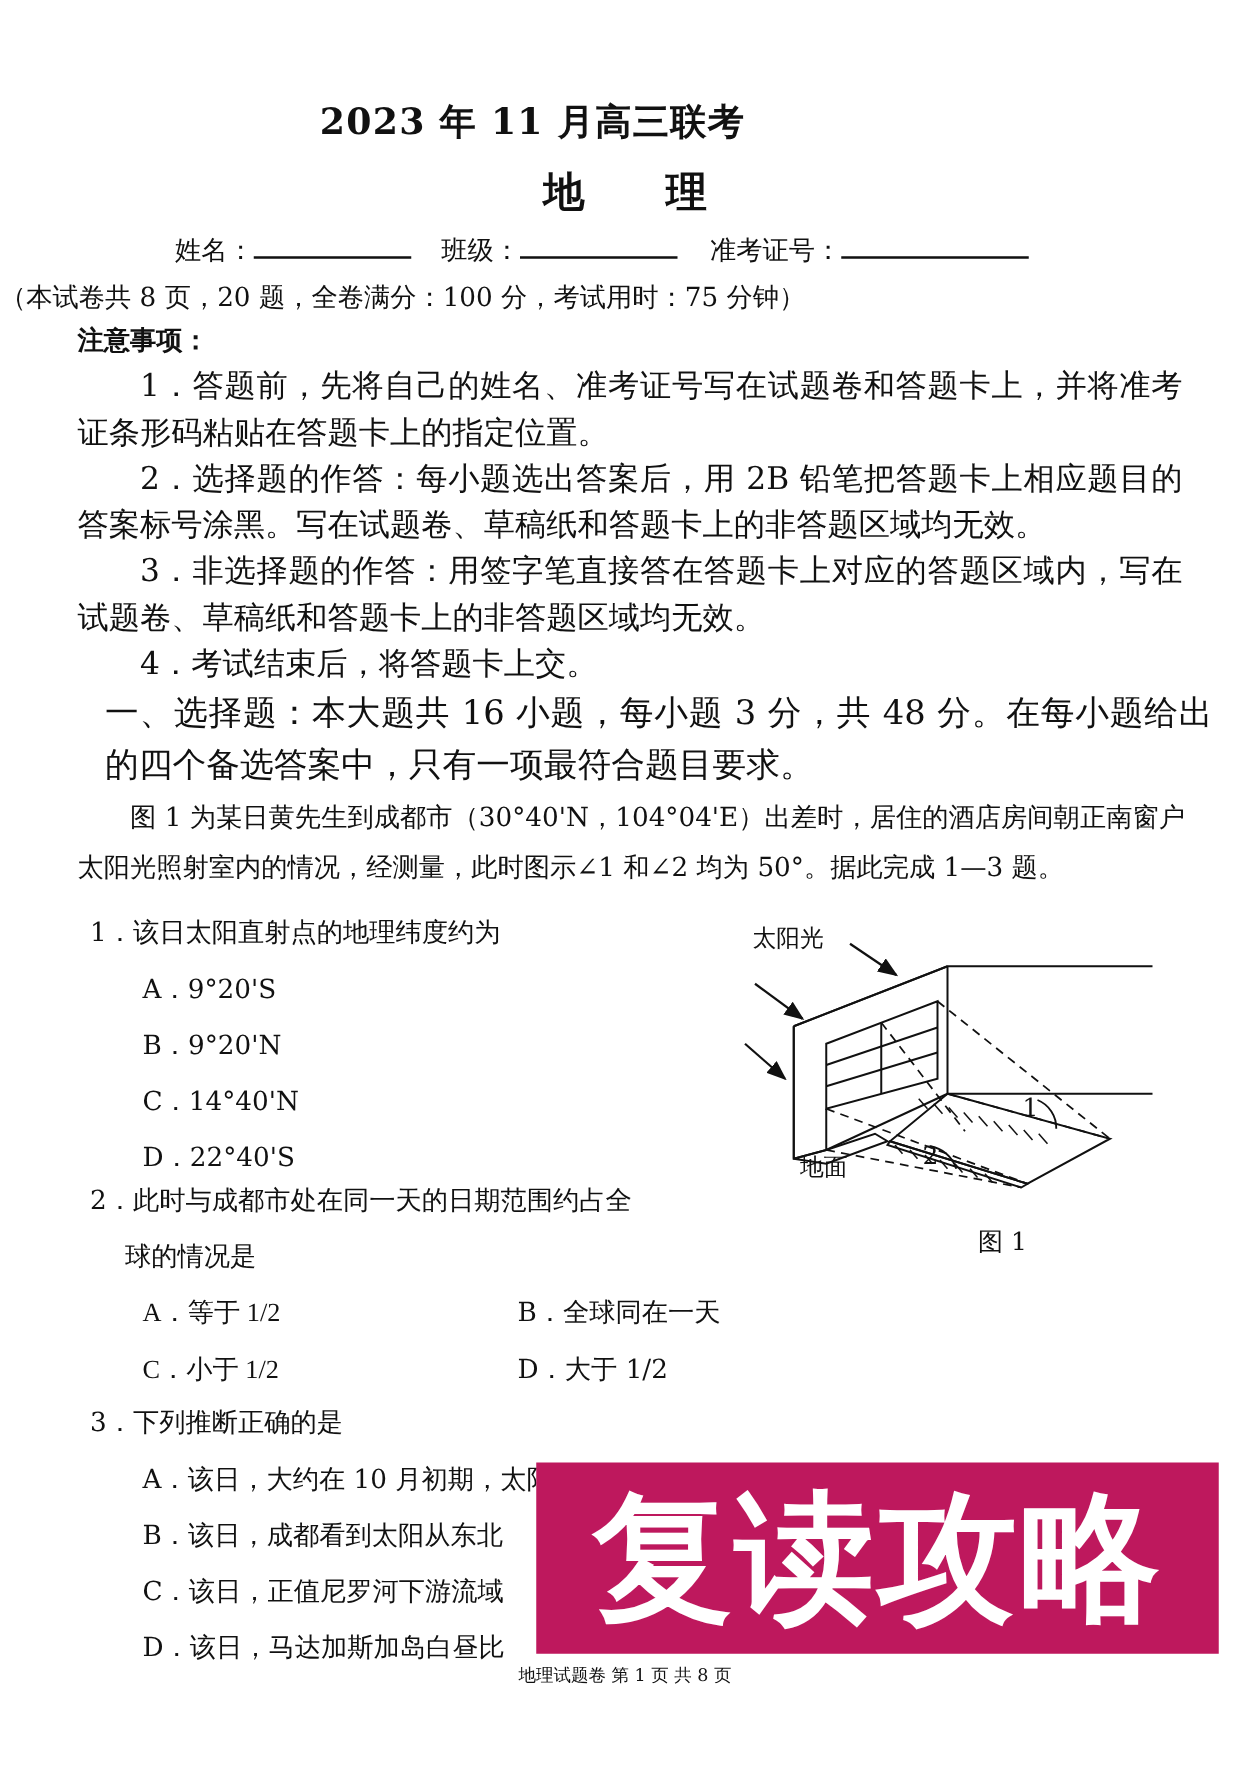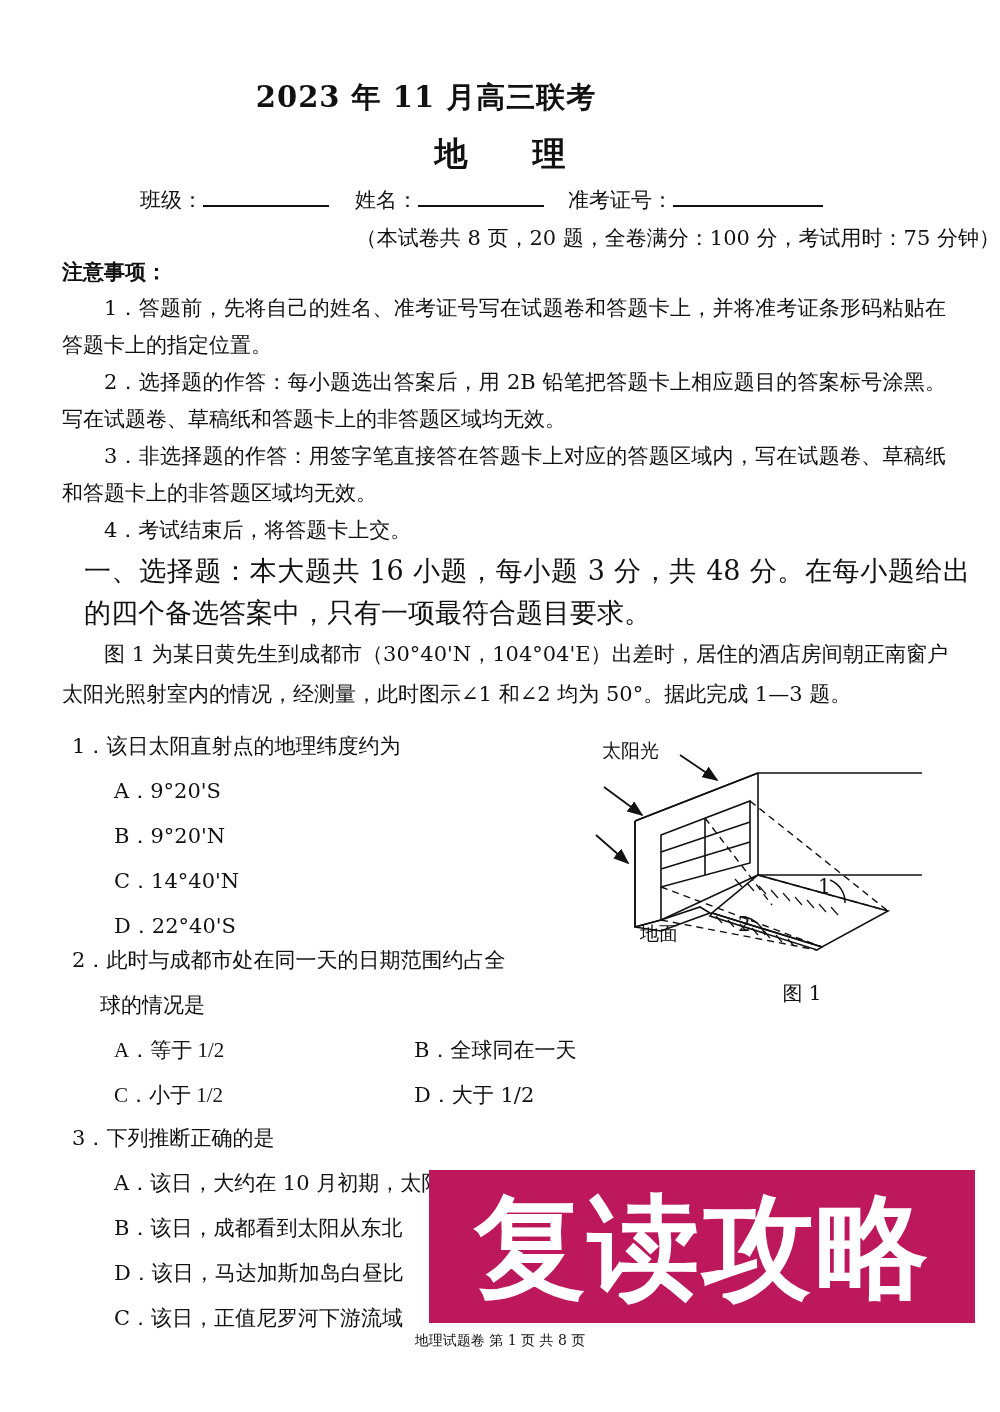--- a/index.html
+++ b/index.html
@@ -67,38 +67,38 @@
   }
   .blank-rule.w1 { width: 126px; margin-right: 26px; }
   .blank-rule.w2 { width: 126px; margin-right: 24px; }
   .blank-rule.w3 { width: 150px; }
 
   .exam-meta {
     position: absolute;
     top: 224px;
     left: 0;
     width: 1000px;
-    text-align: right;
+    text-align: left;
     font-size: 21px;
   }
 
   
   .notice-title {
     position: absolute;
     top: 258px;
     left: 62px;
     font-size: 21px;
     font-weight: 700;
   }
   .notice-list {
     position: absolute;
     top: 290px;
     left: 62px;
     width: 884px;
-    font-size: 21px;
+    font-size: 25px;
     line-height: 37px;
   }
   .notice-item {
     text-indent: 2em;
     margin: 0;
     text-align: justify;
     text-justify: inter-ideograph;
   }
 
   
@@ -197,26 +197,26 @@
 </head>
 <body>
 
 <div class="page">
 
   <div class="exam-title">2023 年 11 月高三联考</div>
   <div class="subject-title">地　理</div>
 
   <div class="id-line">
     <div class="id-field">
+      <span class="id-label">姓名：</span>
+      <span class="blank-rule w2"></span>
+    </div>
+    <div class="id-field">
       <span class="id-label">班级：</span>
       <span class="blank-rule w1"></span>
-    </div>
-    <div class="id-field">
-      <span class="id-label">姓名：</span>
-      <span class="blank-rule w2"></span>
     </div>
     <div class="id-field">
       <span class="id-label">准考证号：</span>
       <span class="blank-rule w3"></span>
     </div>
   </div>
 
   <div class="exam-meta">（本试卷共 8 页，20 题，全卷满分：100 分，考试用时：75 分钟）</div>
 
   <div class="notice-title">注意事项：</div>
@@ -255,22 +255,22 @@
       <div class="opt">D．大于 1/2</div>
     </div>
   </div>
 
   <div class="question" id="q3">
     <div class="q-stem">
       <span class="q-num">3．</span><span>下列推断正确的是</span>
     </div>
     <div class="opt">A．该日，大约在 10 月初期，太阳公转速度加快</div>
     <div class="opt">B．该日，成都看到太阳从东北</div>
+    <div class="opt">C．该日，正值尼罗河下游流域</div>
     <div class="opt">D．该日，马达加斯加岛白昼比</div>
-    <div class="opt">C．该日，正值尼罗河下游流域</div>
   </div>
 
   <div class="figure">
     <svg width="390" height="280" viewBox="0 0 390 280" xmlns="http://www.w3.org/2000/svg">
       <defs>
         <marker id="arrowhead" markerWidth="9" markerHeight="7" refX="8" refY="3.5" orient="auto">
           <polygon points="0 0, 9 3.5, 0 7" fill="#111"></polygon>
         </marker>
       </defs>
       <g stroke="#111" stroke-width="1.6" fill="none" stroke-linejoin="miter">

